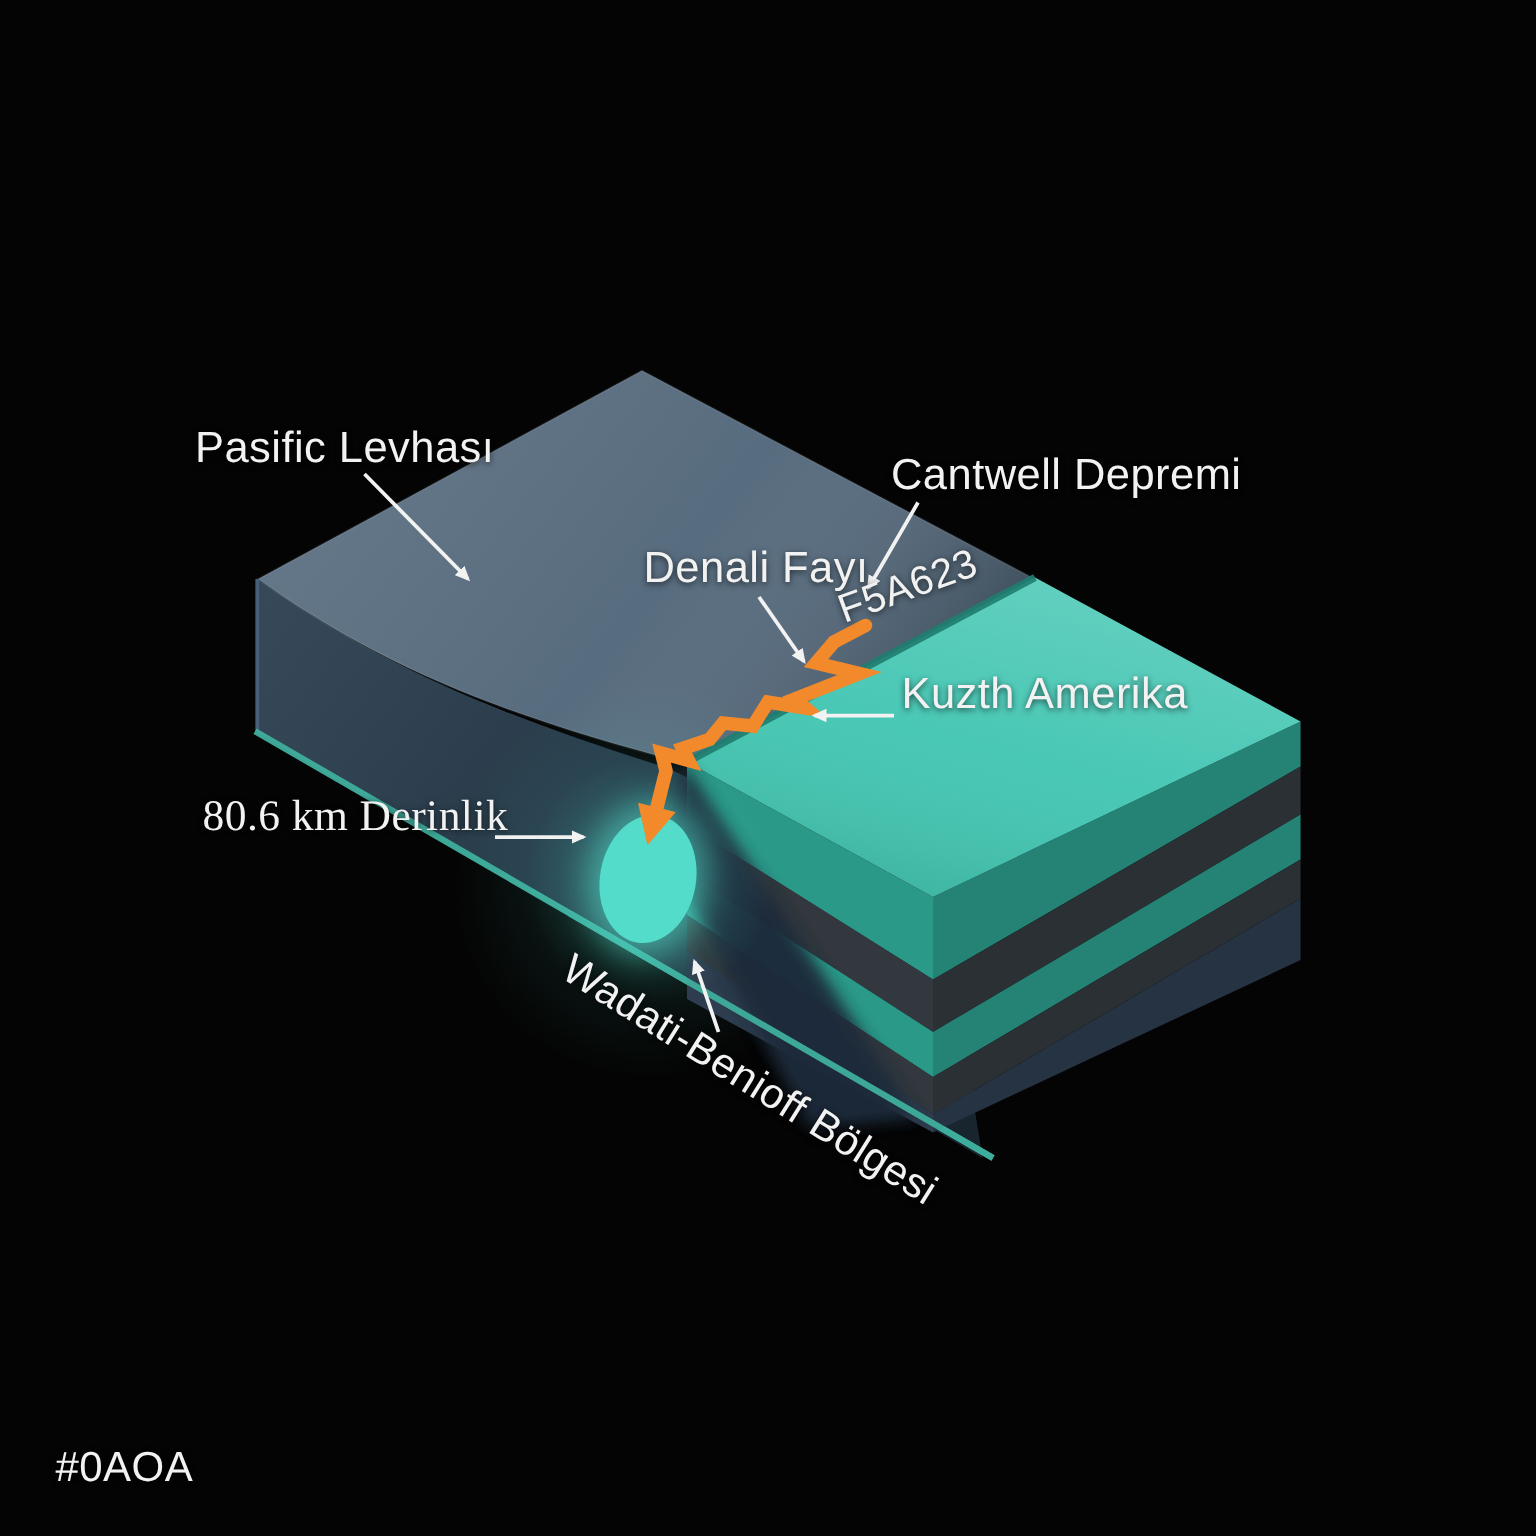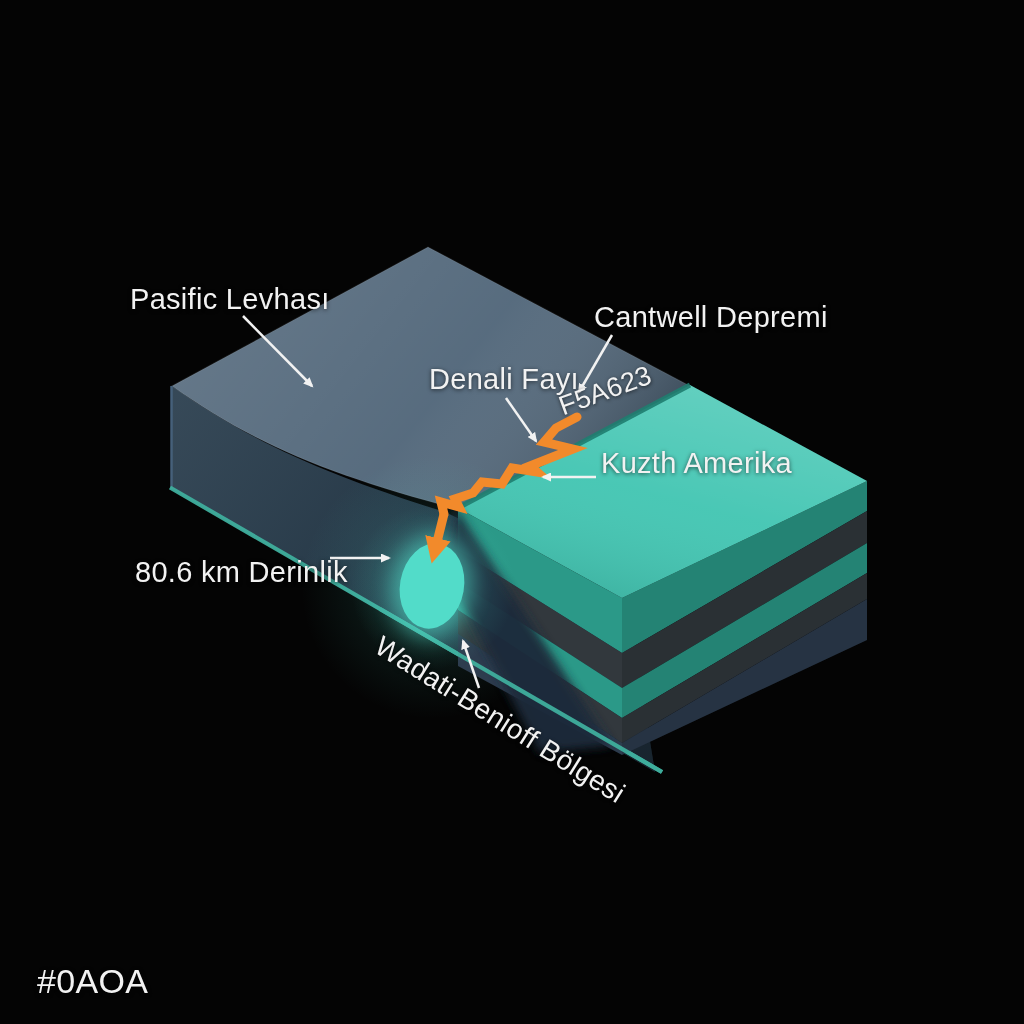--- a/index.html
+++ b/index.html
@@ -13,23 +13,23 @@
     position:absolute;color:#f2f2f2;font-size:29px;font-weight:500;
     letter-spacing:.3px;white-space:nowrap;
     text-shadow:0 1px 4px rgba(0,0,0,.65);
     -webkit-font-smoothing:antialiased;
   }
   .lbl-pacific{left:130px;top:283px;}
   .lbl-cantwell{left:594px;top:301px;}
   .lbl-denali{left:429px;top:363px;text-align:right;}
   .lbl-faultcode{left:560px;top:392px;font-size:27px;transform:rotate(-20deg);transform-origin:left center;}
   .lbl-naplate{left:601px;top:447px;line-height:32px;}
-  .lbl-depth{left:135px;top:556px;}
+  .lbl-depth{left:135px;top:528px;font-family:Liberation Serif, serif;}
   .lbl-wadati{left:386px;top:630px;font-size:28px;transform:rotate(32deg);transform-origin:left top;}
-  .lbl-watermark{left:37px;top:962px;font-size:34px;}
+  .lbl-watermark{left:37px;top:962px;font-size:28px;}
   .lbl span{display:block;text-align:right;}
 </style>
 </head>
 <body>
 
 <div class="stage">
 
   <svg width="1024" height="1024" viewBox="0 0 1024 1024">
     <defs>
       <linearGradient id="gTop" x1="250" y1="260" x2="580" y2="520" gradientUnits="userSpaceOnUse">

